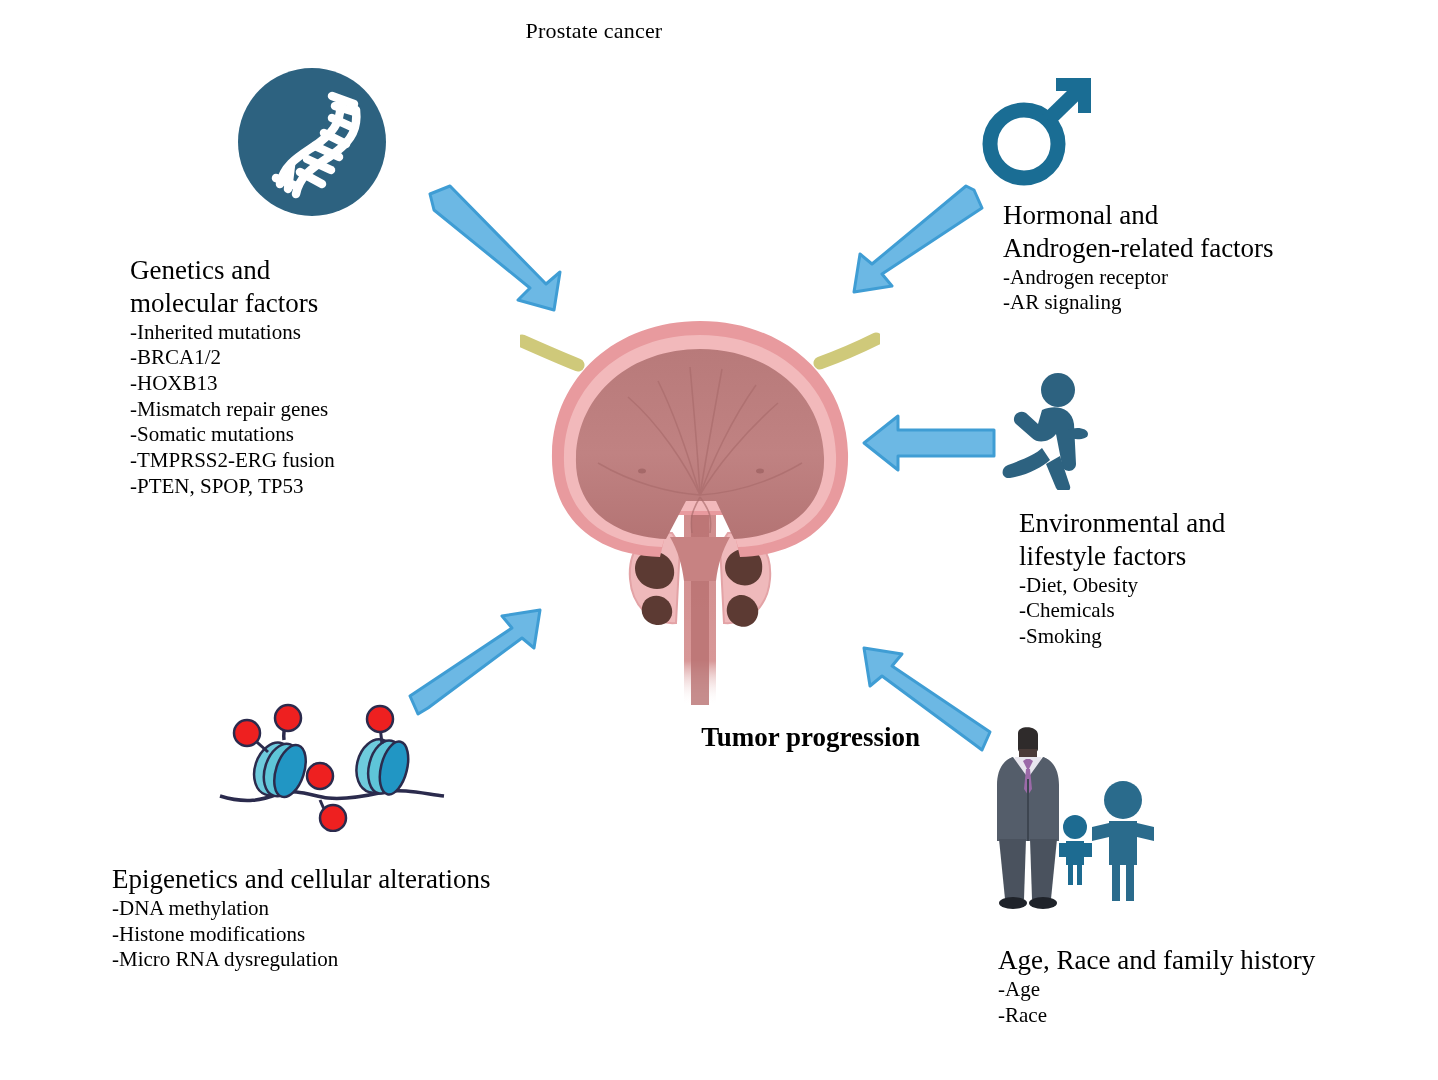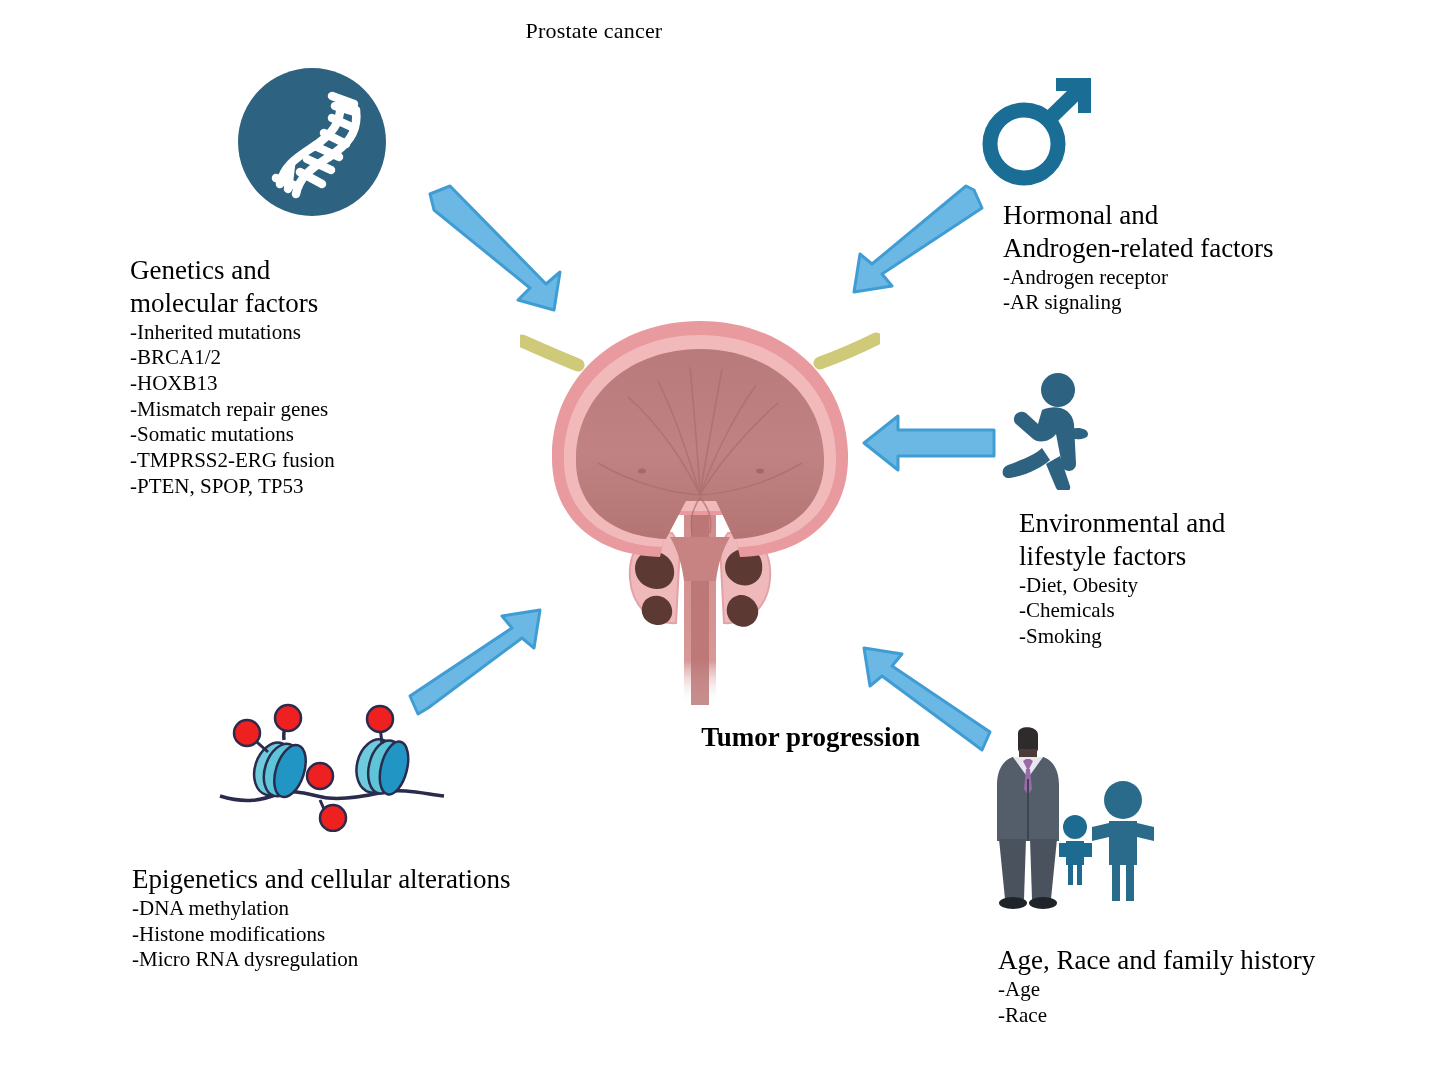--- a/index.html
+++ b/index.html
@@ -39,21 +39,21 @@
   .factor-item {
     font-size: 21px;
     font-weight: normal;
     white-space: nowrap;
   }
 
   #block-genetics      { left: 130px; top: 254px; }
   #block-hormonal      { left: 1003px; top: 199px; }
   #block-environmental { left: 991px; top: 507px; margin-left: 28px; }
   #block-age           { left: 998px; top: 944px; }
-  #block-epigenetics   { left: 132px; top: 863px; }
+  #block-epigenetics   { left: 112px; top: 863px; }
 
   #center-label {
     left: 500px; top: 722px; width: 420px;
     text-align: right;
     font-size: 27px;
     font-weight: bold;
   }
 
   
   #icon-dna        { left: 236px; top: 66px;  width: 152px; height: 152px; }

